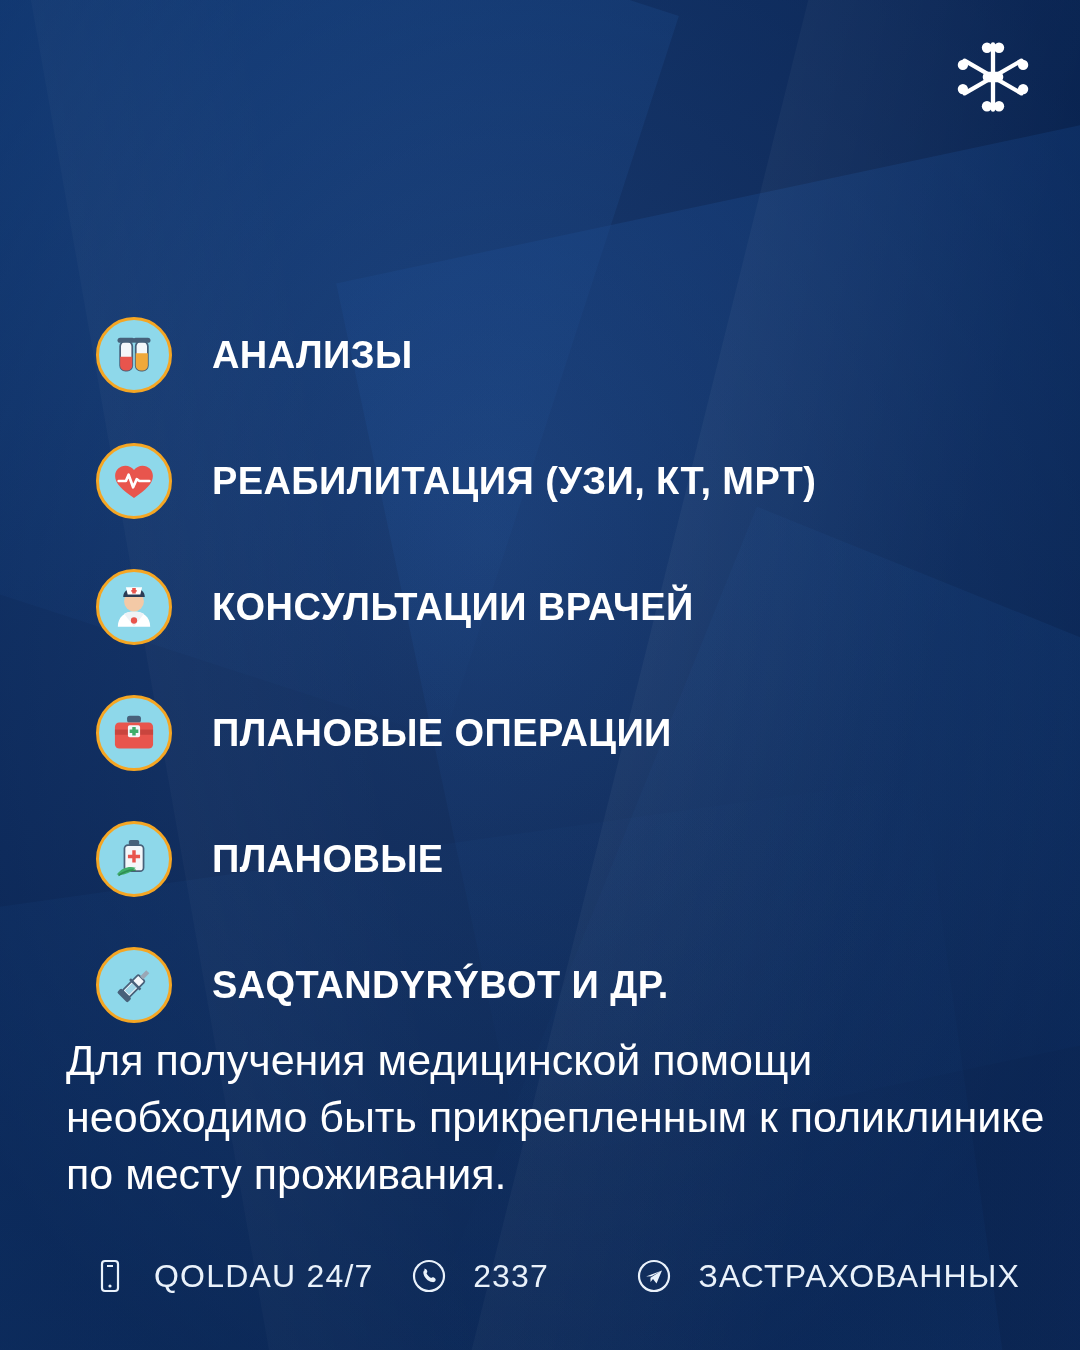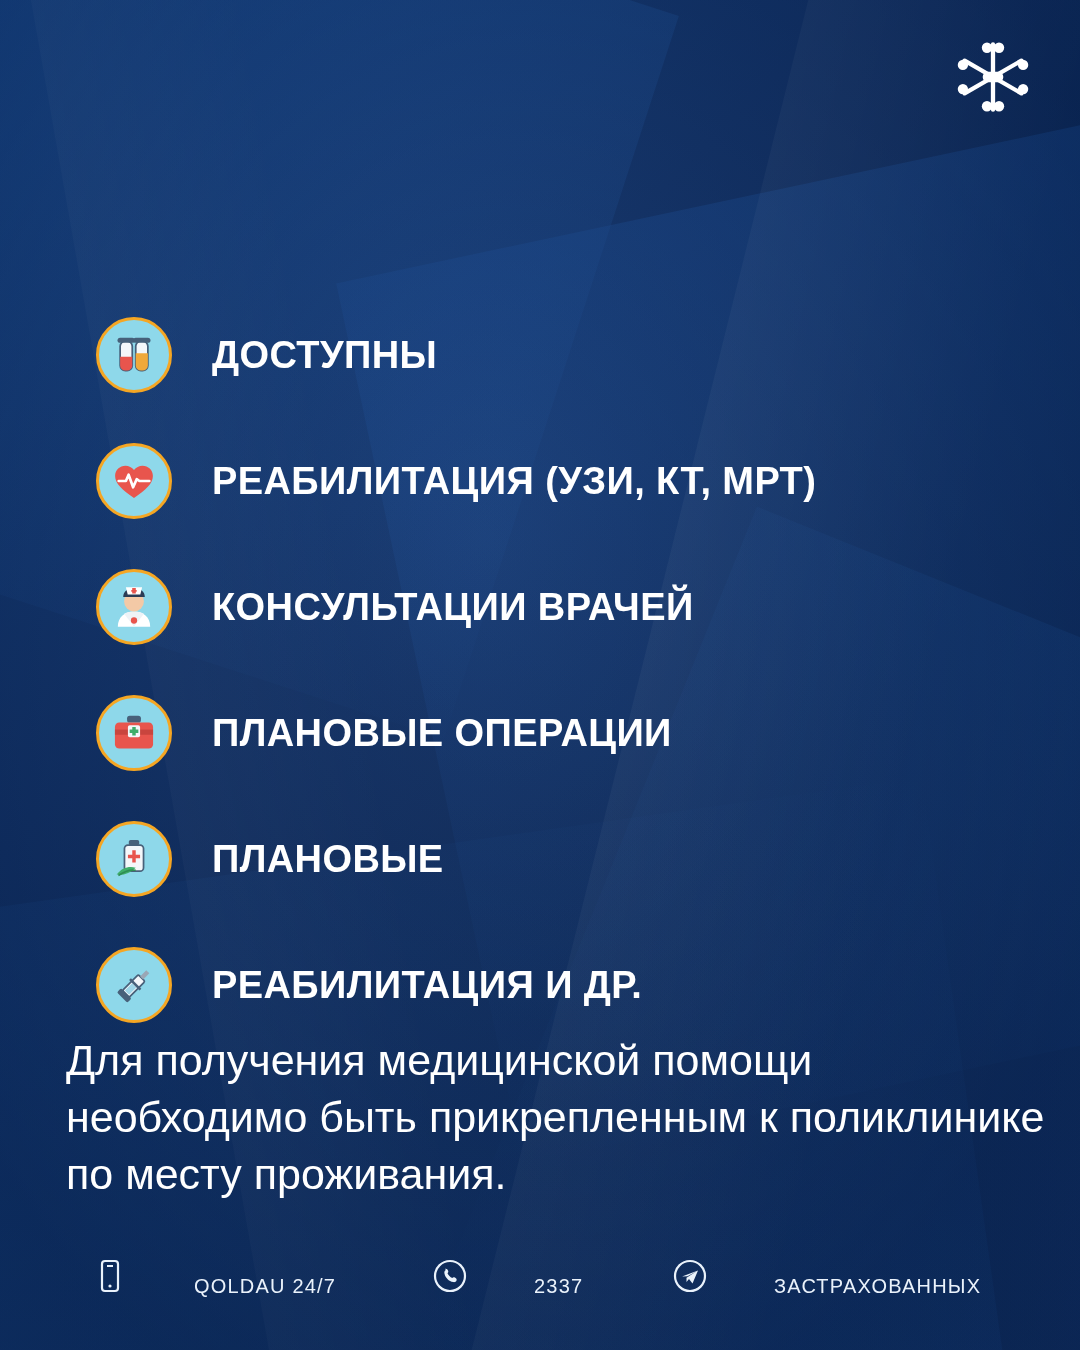--- a/index.html
+++ b/index.html
@@ -146,25 +146,24 @@
   .footer {
     position: absolute;
     bottom: 52px;
     left: 88px;
     right: 60px;
     display: flex;
     align-items: center;
   }
   .foot-item {
     display: flex;
-    align-items: flex-end;
+    align-items: center;
     color: #eaf2fb;
-    font-size: 20px;
+    font-size: 32px;
     letter-spacing: 1.2px;
-    gap: 40px;
   }
   .foot-1 { width: 340px; }
   .foot-2 { width: 240px; }
   .foot-3 { }
   .foot-icon {
     width: 44px;
     height: 44px;
     margin-right: 22px;
     flex: 0 0 auto;
     display: flex;
@@ -213,21 +212,21 @@
       <div class="badge">
         <svg viewBox="0 0 60 60" width="52" height="52">
           <rect x="14" y="14" width="14" height="34" rx="6" fill="#f4f7fa" stroke="#46607a" stroke-width="2"></rect>
           <path d="M14 32h14v10a6 6 0 0 1-6 6h-2a6 6 0 0 1-6-6z" fill="#e8554d"></path>
           <rect x="32" y="14" width="14" height="34" rx="6" fill="#f4f7fa" stroke="#46607a" stroke-width="2"></rect>
           <path d="M32 28h14v14a6 6 0 0 1-6 6h-2a6 6 0 0 1-6-6z" fill="#f0a93b"></path>
           <rect x="11" y="10" width="20" height="6" rx="3" fill="#46607a"></rect>
           <rect x="29" y="10" width="20" height="6" rx="3" fill="#46607a"></rect>
         </svg>
       </div>
-      <div class="item-label">ДОСТУПНЫ</div>
+      <div class="item-label">АНАЛИЗЫ</div>
     </div>
 
     <div class="list-item">
       <div class="badge">
         <svg viewBox="0 0 60 60" width="54" height="54">
           <path d="M30 49C17 40 9 33 9 24.5 9 17.6 14.4 13 20.5 13c3.7 0 7.3 1.8 9.5 4.8C32.2 14.8 35.8 13 39.5 13 45.6 13 51 17.6 51 24.5 51 33 43 40 30 49z" fill="#e8554d"></path>
           <path d="M13 30h8l3-7 5 14 4-9 3 2h11" fill="none" stroke="#ffffff" stroke-width="3" stroke-linecap="round" stroke-linejoin="round"></path>
         </svg>
       </div>
       <div class="item-label">РЕАБИЛИТАЦИЯ (УЗИ, КТ, МРТ)</div>
@@ -279,21 +278,21 @@
         <svg viewBox="0 0 60 60" width="52" height="52">
           <g transform="rotate(-45 30 30)">
             <rect x="16" y="25" width="26" height="11" rx="2" fill="#f4f7fa" stroke="#48617a" stroke-width="2"></rect>
             <rect x="18" y="27" width="12" height="7" fill="#9fd6e8"></rect>
             <rect x="10" y="22" width="7" height="17" rx="2" fill="#48617a"></rect>
             <rect x="42" y="28" width="10" height="5" fill="#9aa7b5"></rect>
             <rect x="30" y="22" width="3" height="17" fill="#48617a"></rect>
           </g>
         </svg>
       </div>
-      <div class="item-label">РЕАБИЛИТАЦИЯ И ДР.</div>
+      <div class="item-label">SAQTANDYRÝBOT И ДР.</div>
     </div>
 
   </div>
 
   <div class="note">Для получения медицинской помощи необходимо быть прикрепленным к поликлинике по месту проживания.</div>
 
   <div class="footer">
 
     <div class="foot-item foot-1">
       <div class="foot-icon">

